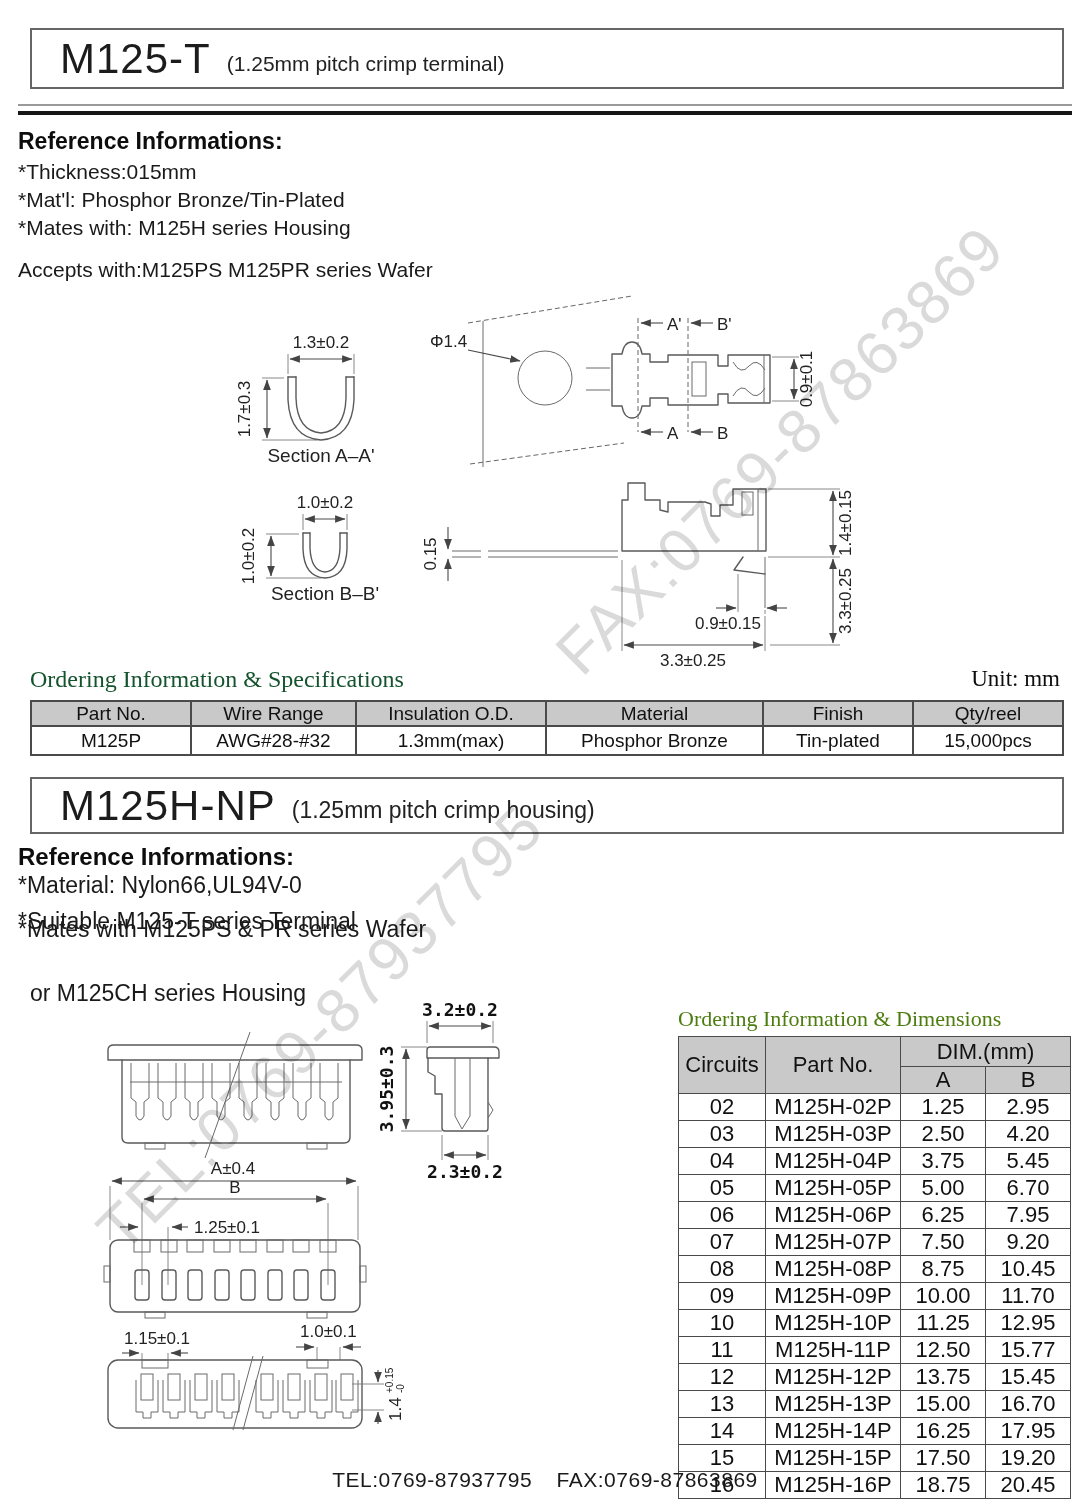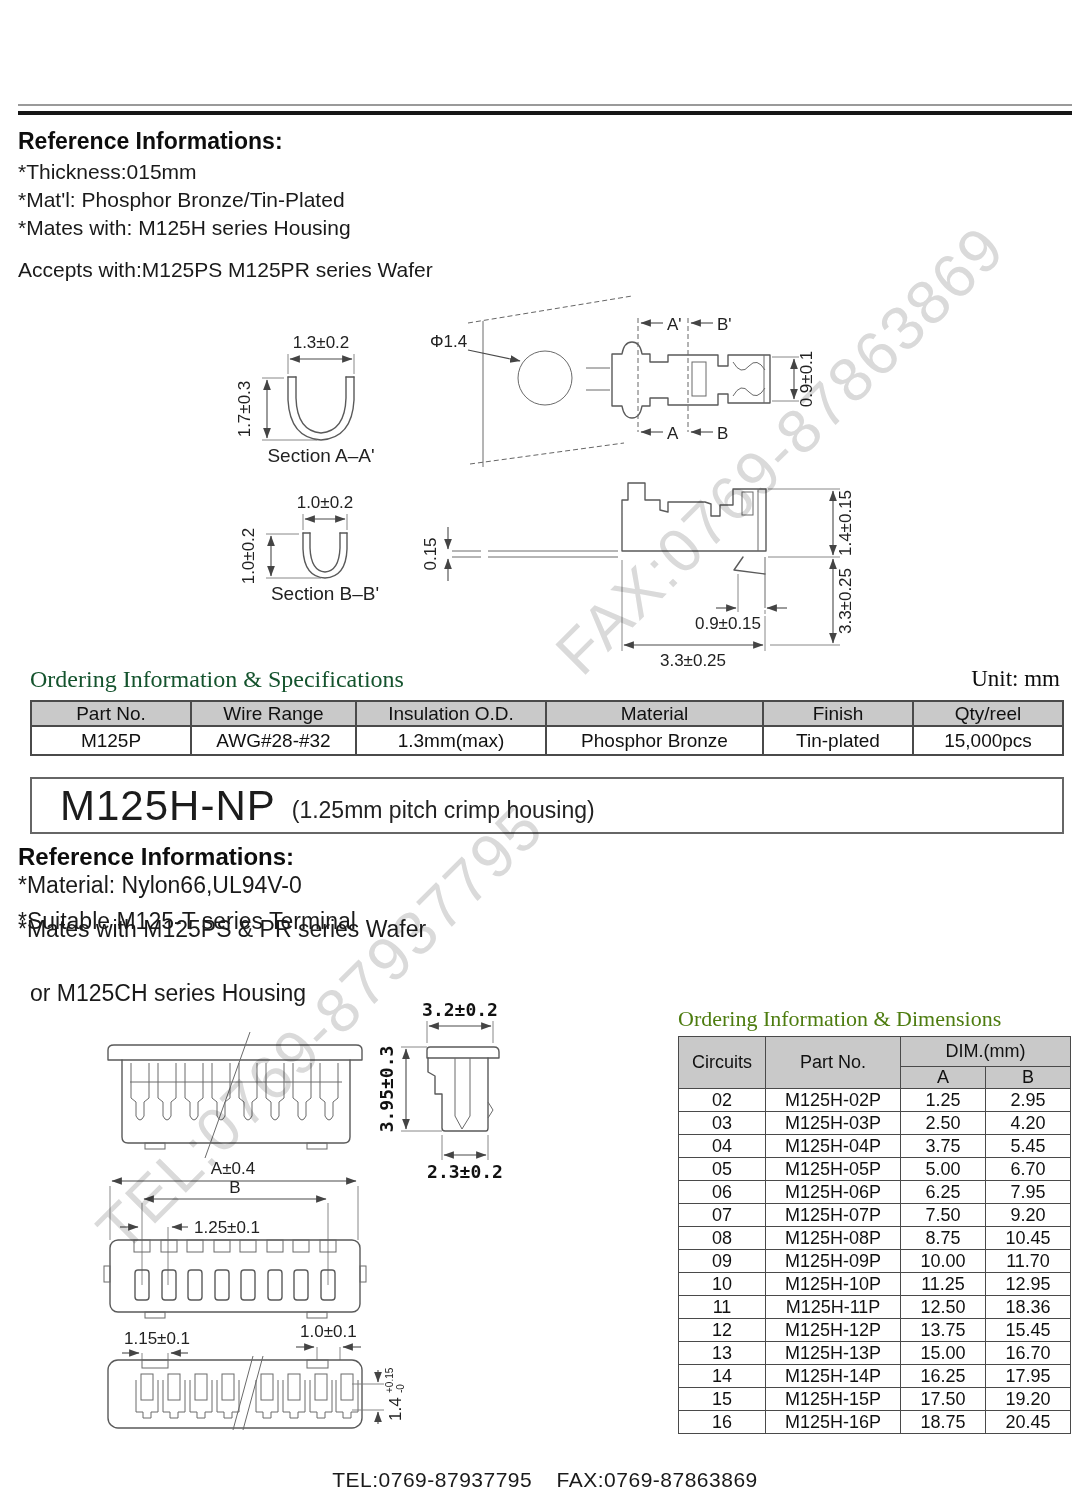--- a/index.html
+++ b/index.html
@@ -25,21 +25,21 @@
   .serif{font-family:"Liberation Serif",serif;}
   #ordering1{position:absolute;left:30px;top:666px;font-size:24px;color:#14532d;}
   #unit-label{position:absolute;right:30px;top:666px;font-size:23px;color:#0d0d0d;}
   #ordering2{position:absolute;left:678px;top:1006px;font-size:22px;color:#4d7c0f;}
   
   table{border-collapse:collapse;background:#fff;}
   #spec-table{position:absolute;left:30px;top:700px;width:1032px;font-size:19px;table-layout:fixed;}
   #spec-table th,#spec-table td{border:2px solid #4a4a4a;text-align:center;padding:0;}
   #spec-table th{background:#c9c9c9;font-weight:normal;height:23px;}
   #spec-table td{height:27px;}
-  #dim-table{position:absolute;left:678px;top:1036px;width:392px;font-size:18px;table-layout:fixed;}
+  #dim-table{position:absolute;left:678px;top:1036px;width:392px;font-size:22px;table-layout:fixed;}
   #dim-table th,#dim-table td{border:1.5px solid #4a4a4a;text-align:center;padding:0;}
   #dim-table th{background:#c9c9c9;font-weight:normal;}
   #dim-table thead tr:first-child th{height:29px;}
   #dim-table thead tr:last-child th{height:20px;}
   #dim-table td{height:22px;}
   
   .footer{position:absolute;top:1468px;left:0;width:100%;text-align:center;
           font-size:21px;color:#1a1a1a;letter-spacing:.5px;}
   .footer span{margin:0 9px;}
   
@@ -285,20 +285,24 @@
       <line class="dim" x1="378" y1="1370" x2="378" y2="1382" marker-end="url(#aE)"></line>
       <line class="dim" x1="378" y1="1424" x2="378" y2="1412" marker-end="url(#aE)"></line>
       <g transform="rotate(-90 396 1397)">
         <text class="lbl" x="372" y="1402">1.4</text>
         <text class="tol" x="400" y="1394">+0.15</text>
         <text class="tol" x="400" y="1405">-0</text>
       </g>
     </g>
   </svg>
 
+  <div class="titlebox" id="box1">
+    <span class="bigtitle">M125-T</span>
+    <span class="subtitle">(1.25mm pitch crimp terminal)</span>
+  </div>
   <div class="rule-thin"></div>
   <div class="rule-thick"></div>
 
   <div class="refhead" id="refhead1">Reference Informations:</div>
   <div class="refline" style="top:160px">*Thickness:015mm</div>
   <div class="refline" style="top:188px">*Mat'l: Phosphor Bronze/Tin-Plated</div>
   <div class="refline" style="top:216px">*Mates with: M125H series Housing</div>
   <div class="refline" style="top:258px">Accepts with:M125PS M125PR series Wafer</div>
 
   <div class="serif" id="ordering1">Ordering Information &amp; Specifications</div>
@@ -428,21 +432,21 @@
           <td>10</td>
           <td>M125H-10P</td>
           <td>11.25</td>
           <td>12.95</td>
         </tr>
 
         <tr>
           <td>11</td>
           <td>M125H-11P</td>
           <td>12.50</td>
-          <td>18.36</td>
+          <td>15.77</td>
         </tr>
 
         <tr>
           <td>12</td>
           <td>M125H-12P</td>
           <td>13.75</td>
           <td>15.45</td>
         </tr>
 
         <tr>

